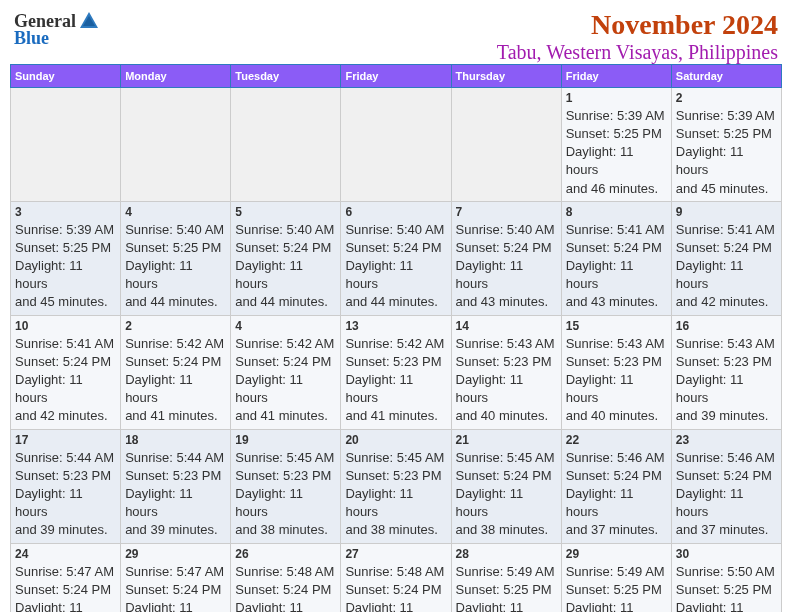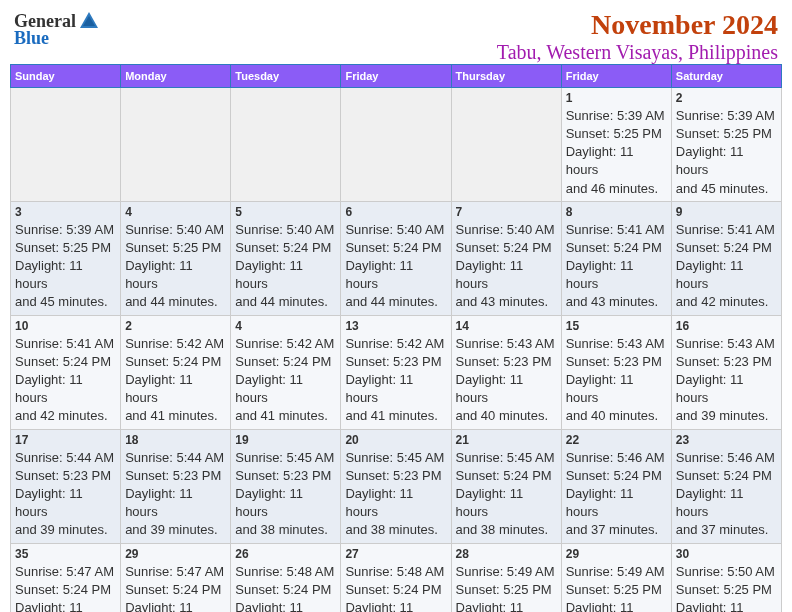--- a/index.html
+++ b/index.html
@@ -231,21 +231,21 @@
           <div class="day-num">22</div>
           <div class="day-info">Sunrise: 5:46 AM<br>Sunset: 5:24 PM<br>Daylight: 11 hours<br>and 37 minutes.</div>
         </td>
         <td>
           <div class="day-num">23</div>
           <div class="day-info">Sunrise: 5:46 AM<br>Sunset: 5:24 PM<br>Daylight: 11 hours<br>and 37 minutes.</div>
         </td>
       </tr>
       <tr>
         <td>
-          <div class="day-num">35</div>
+          <div class="day-num">24</div>
           <div class="day-info">Sunrise: 5:47 AM<br>Sunset: 5:24 PM<br>Daylight: 11 hours<br>and 37 minutes.</div>
         </td>
         <td>
           <div class="day-num">29</div>
           <div class="day-info">Sunrise: 5:47 AM<br>Sunset: 5:24 PM<br>Daylight: 11 hours<br>and 36 minutes.</div>
         </td>
         <td>
           <div class="day-num">26</div>
           <div class="day-info">Sunrise: 5:48 AM<br>Sunset: 5:24 PM<br>Daylight: 11 hours<br>and 36 minutes.</div>
         </td>

